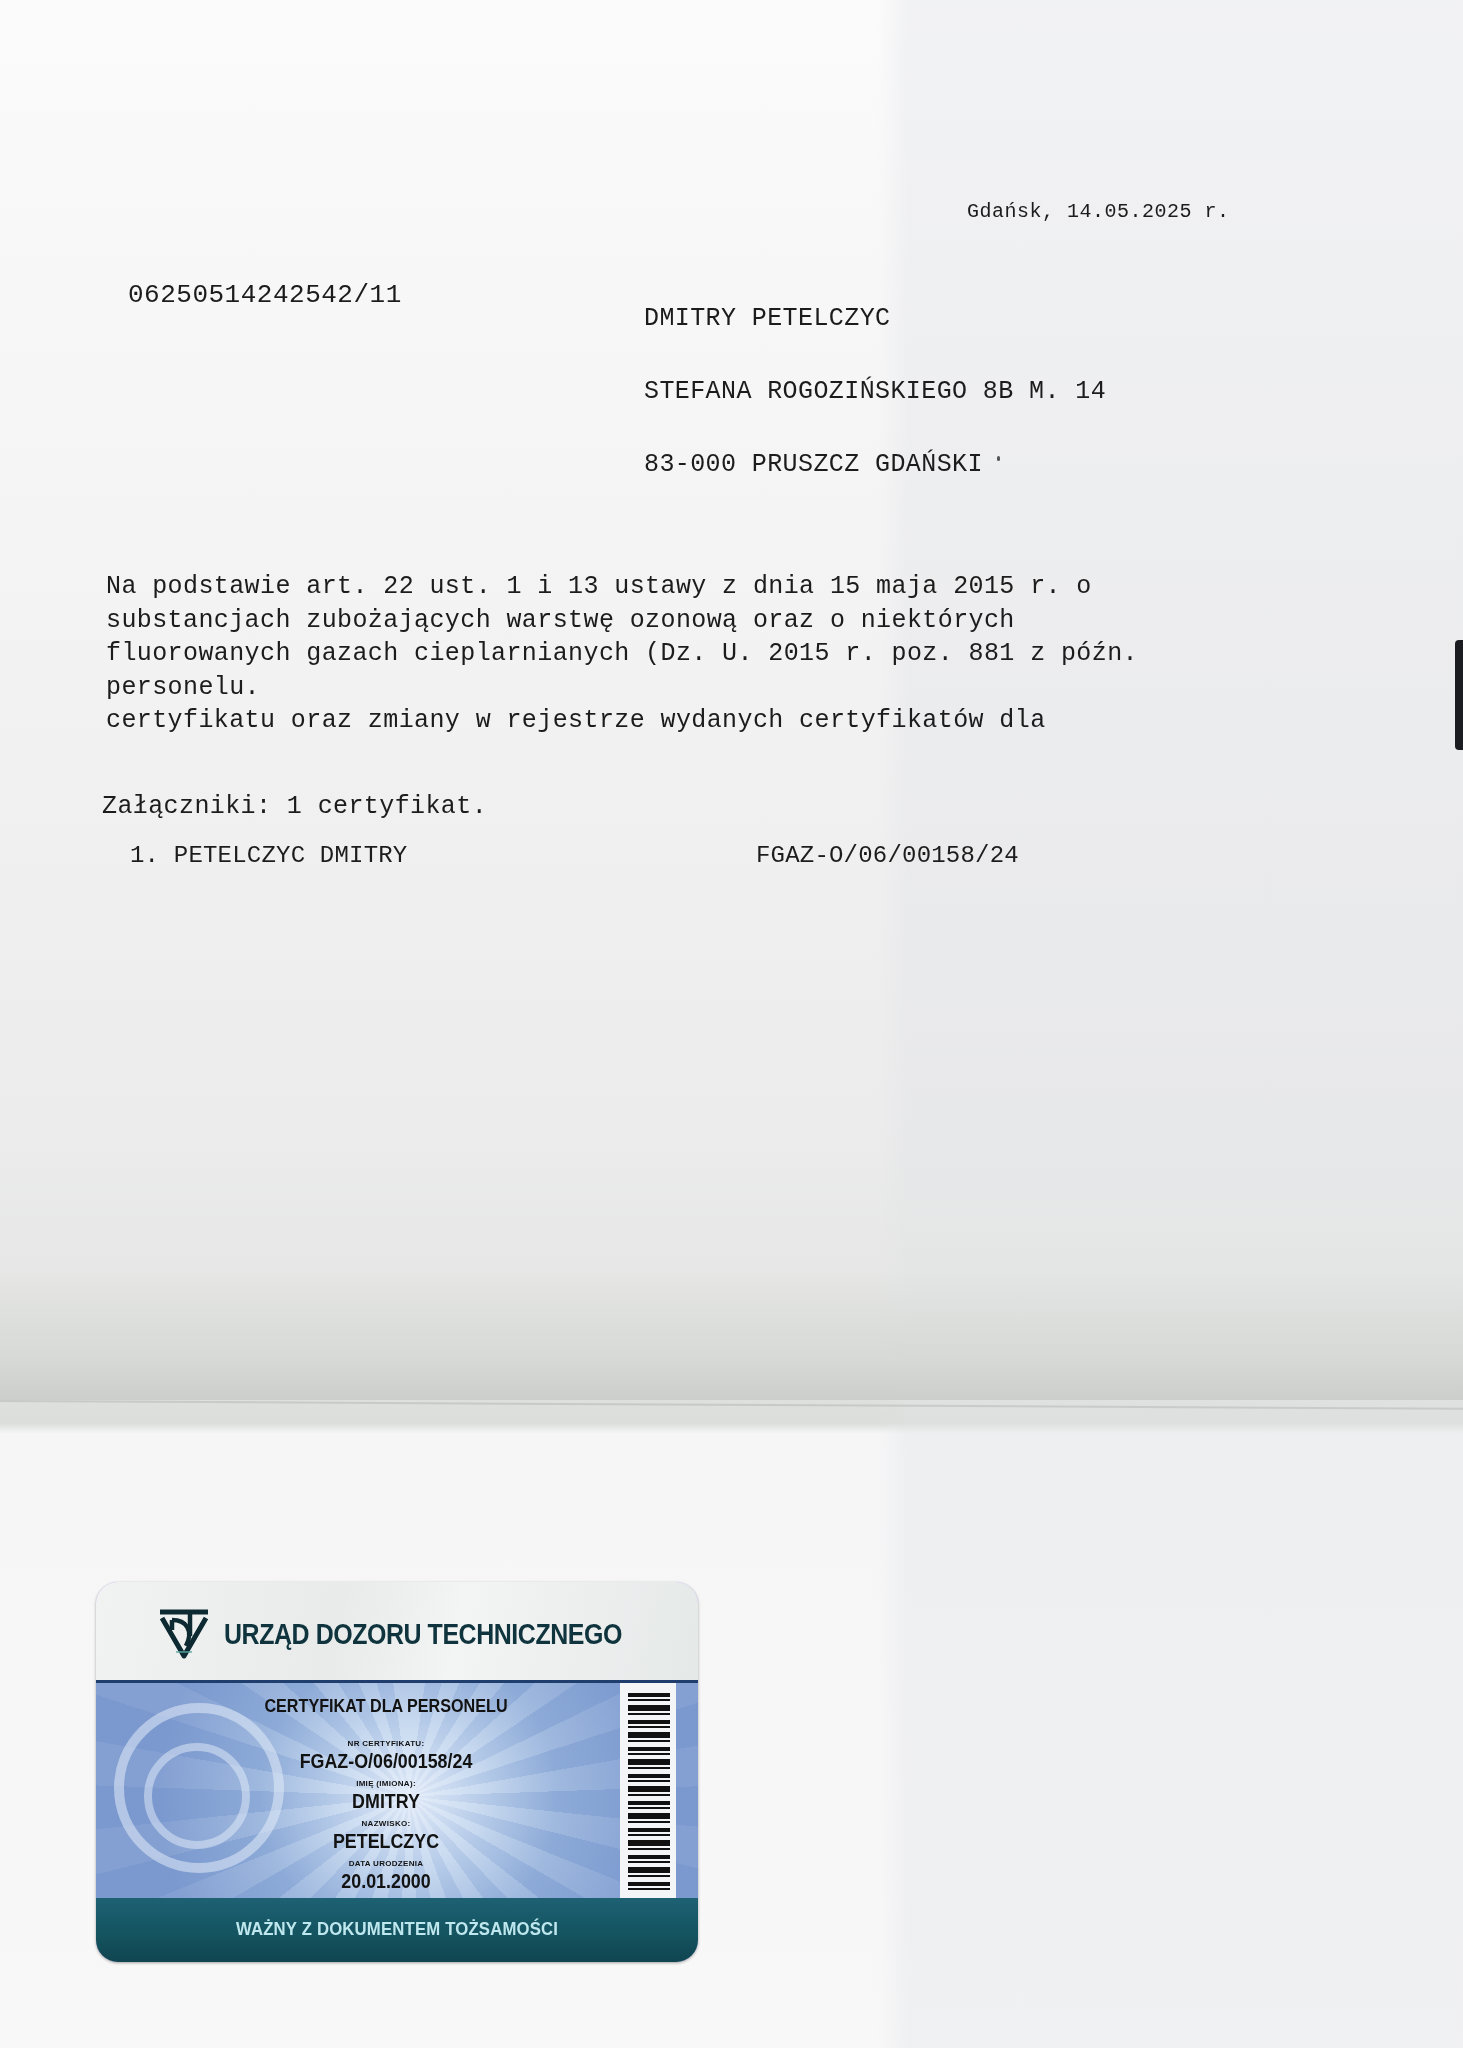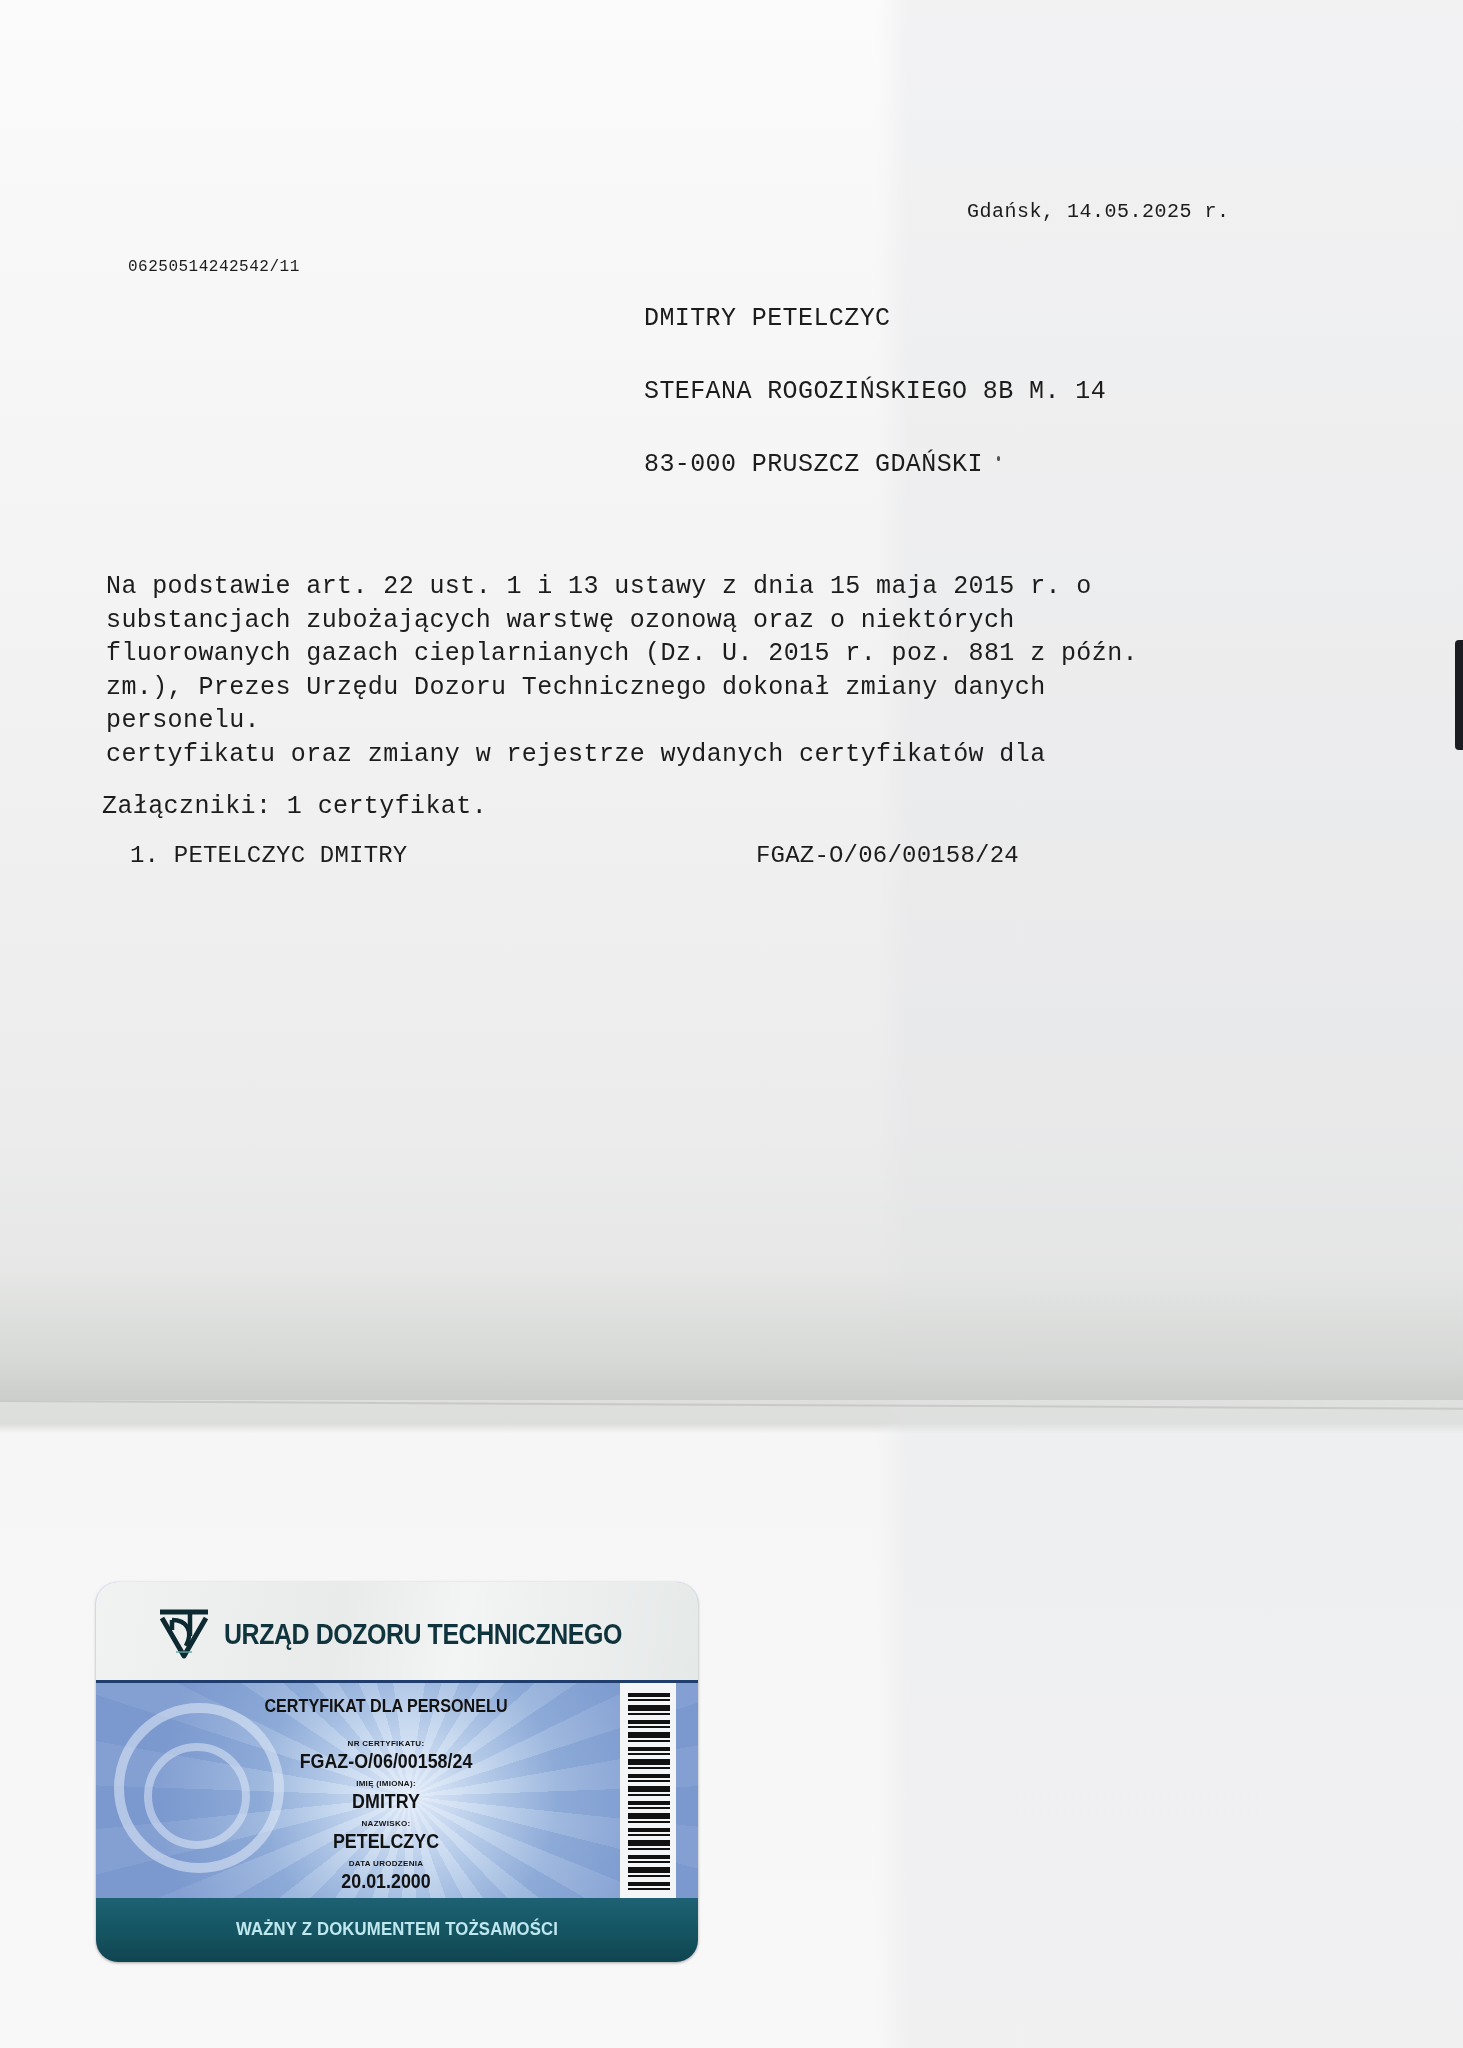--- a/index.html
+++ b/index.html
@@ -56,22 +56,22 @@
     .date-line {
       position: absolute;
       left: 967px;
       top: 200px;
       font-size: 20px;
       letter-spacing: 0.5px;
     }
     .ref-number {
       position: absolute;
       left: 128px;
-      top: 258px;
-      font-size: 16px;
+      top: 280px;
+      font-size: 26px;
       letter-spacing: 0.5px;
     }
     .address {
       position: absolute;
       left: 644px;
       top: 262px;
       font-size: 25px;
       line-height: 33px;
       letter-spacing: 0.4px;
     }
@@ -269,21 +269,20 @@
   <div>STEFANA ROGOZIŃSKIEGO 8B M. 14</div>
   <div>83-000 PRUSZCZ GDAŃSKI</div>
 </div>
 
 <div class="speck" style="left:997px; top:456px;"></div>
 
 <div class="body-text mono">
   <div>Na podstawie art. 22 ust. 1 i 13 ustawy z dnia 15 maja 2015 r. o</div>
   <div>substancjach zubożających warstwę ozonową oraz o niektórych</div>
   <div>fluorowanych gazach cieplarnianych (Dz. U. 2015 r. poz. 881 z późn.</div>
-  <div>zm.), Prezes Urzędu Dozoru Technicznego dokonał zmiany danych</div>
   <div>personelu.</div>
   <div>certyfikatu oraz zmiany w rejestrze wydanych certyfikatów dla</div>
 </div>
 
 <div class="attachments mono">Załączniki: 1 certyfikat.</div>
 
 <div class="attachment-item mono">
   <span class="att-name">1. PETELCZYC DMITRY</span>
   <span class="att-code">FGAZ-O/06/00158/24</span>
 </div>

